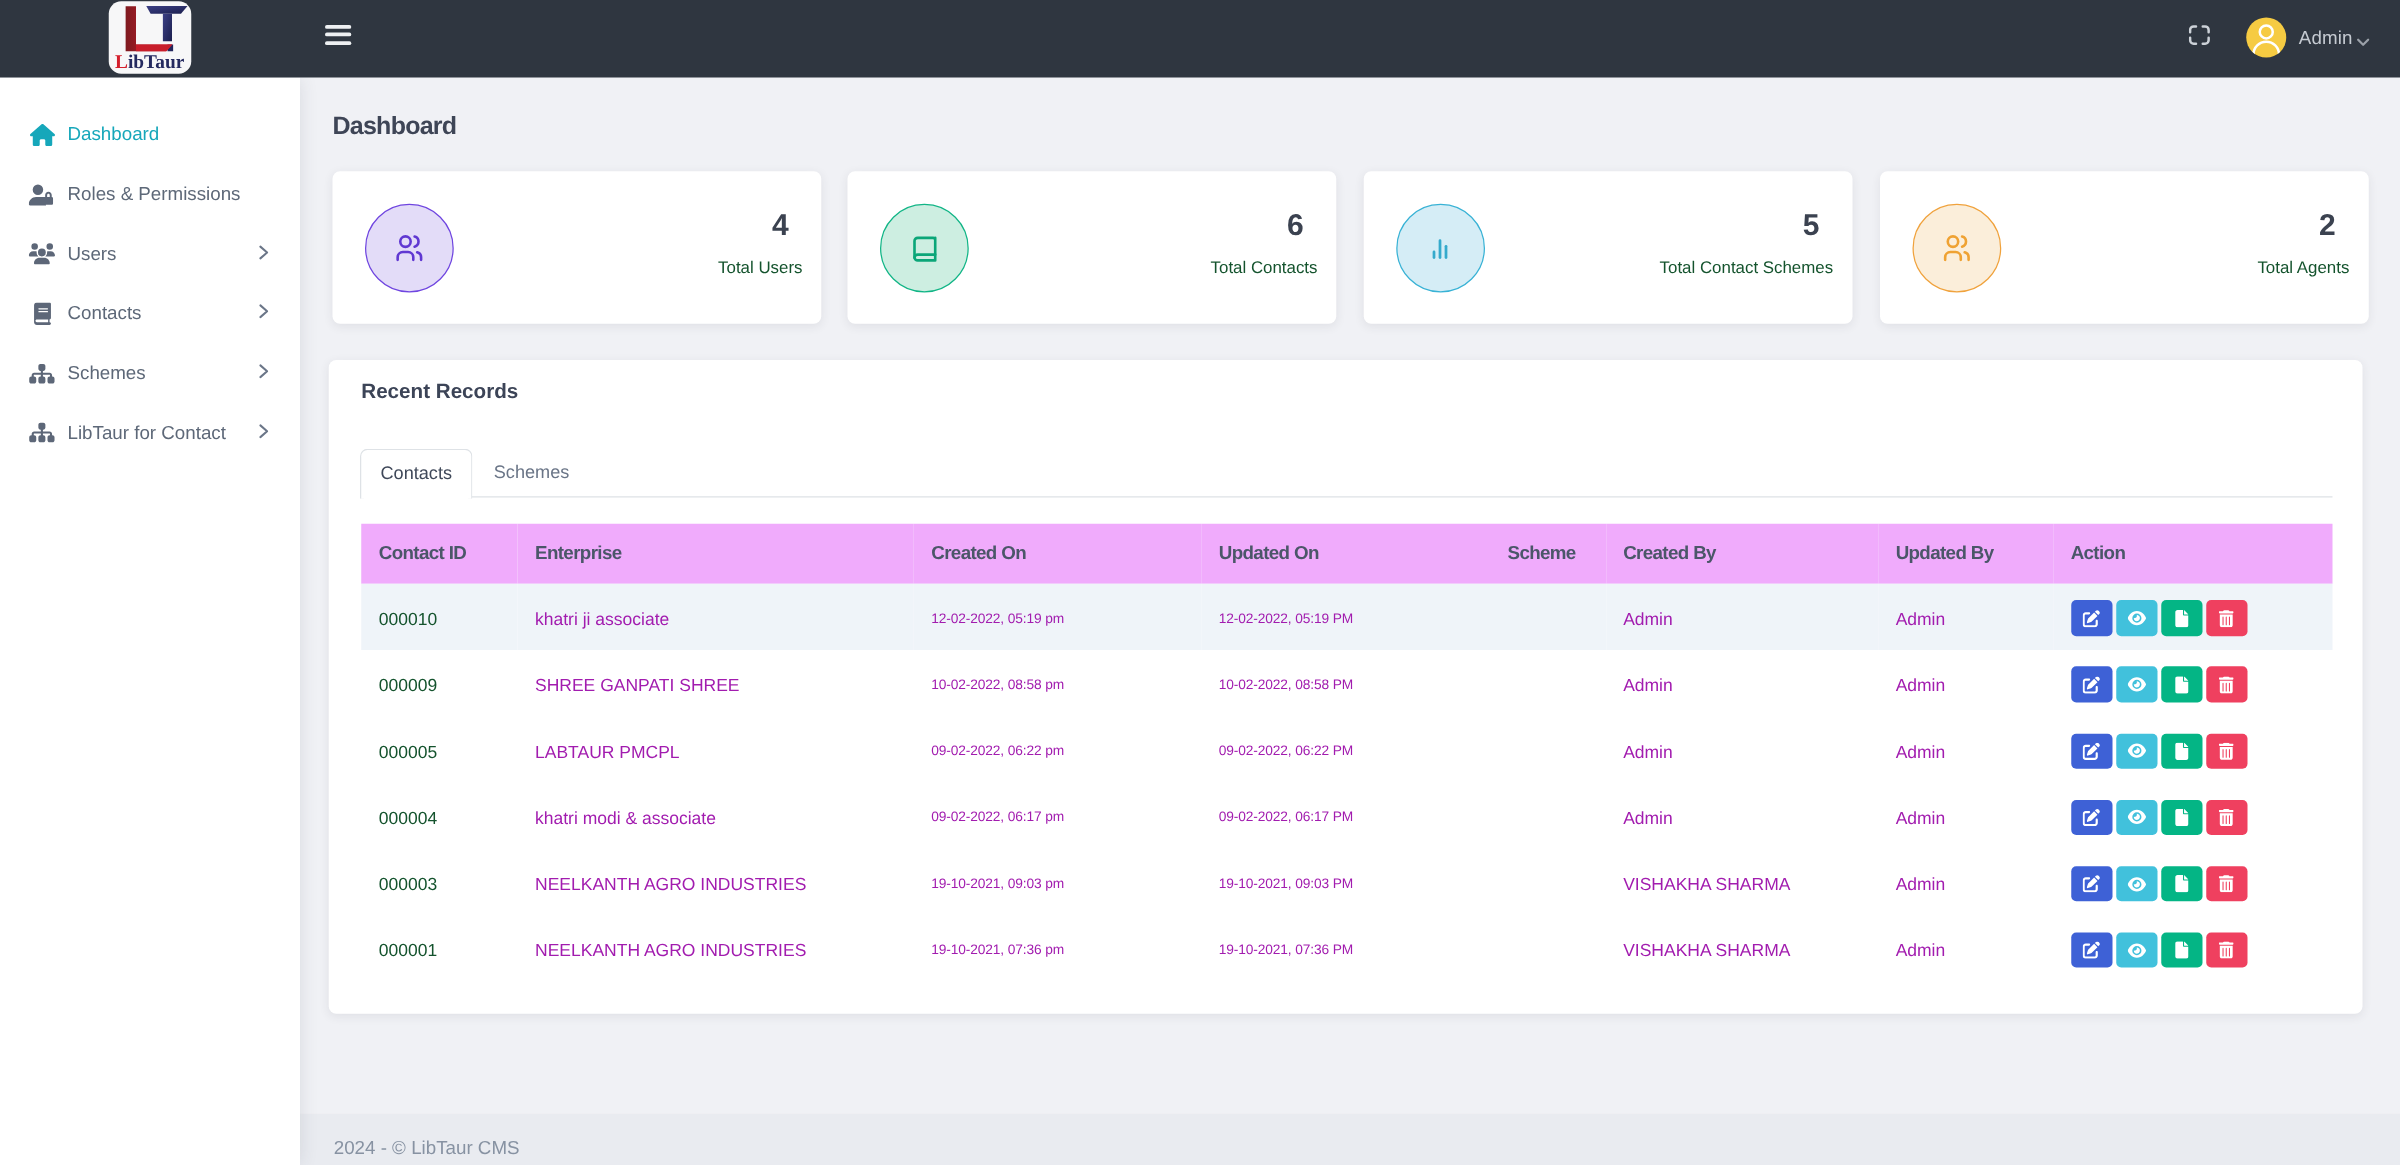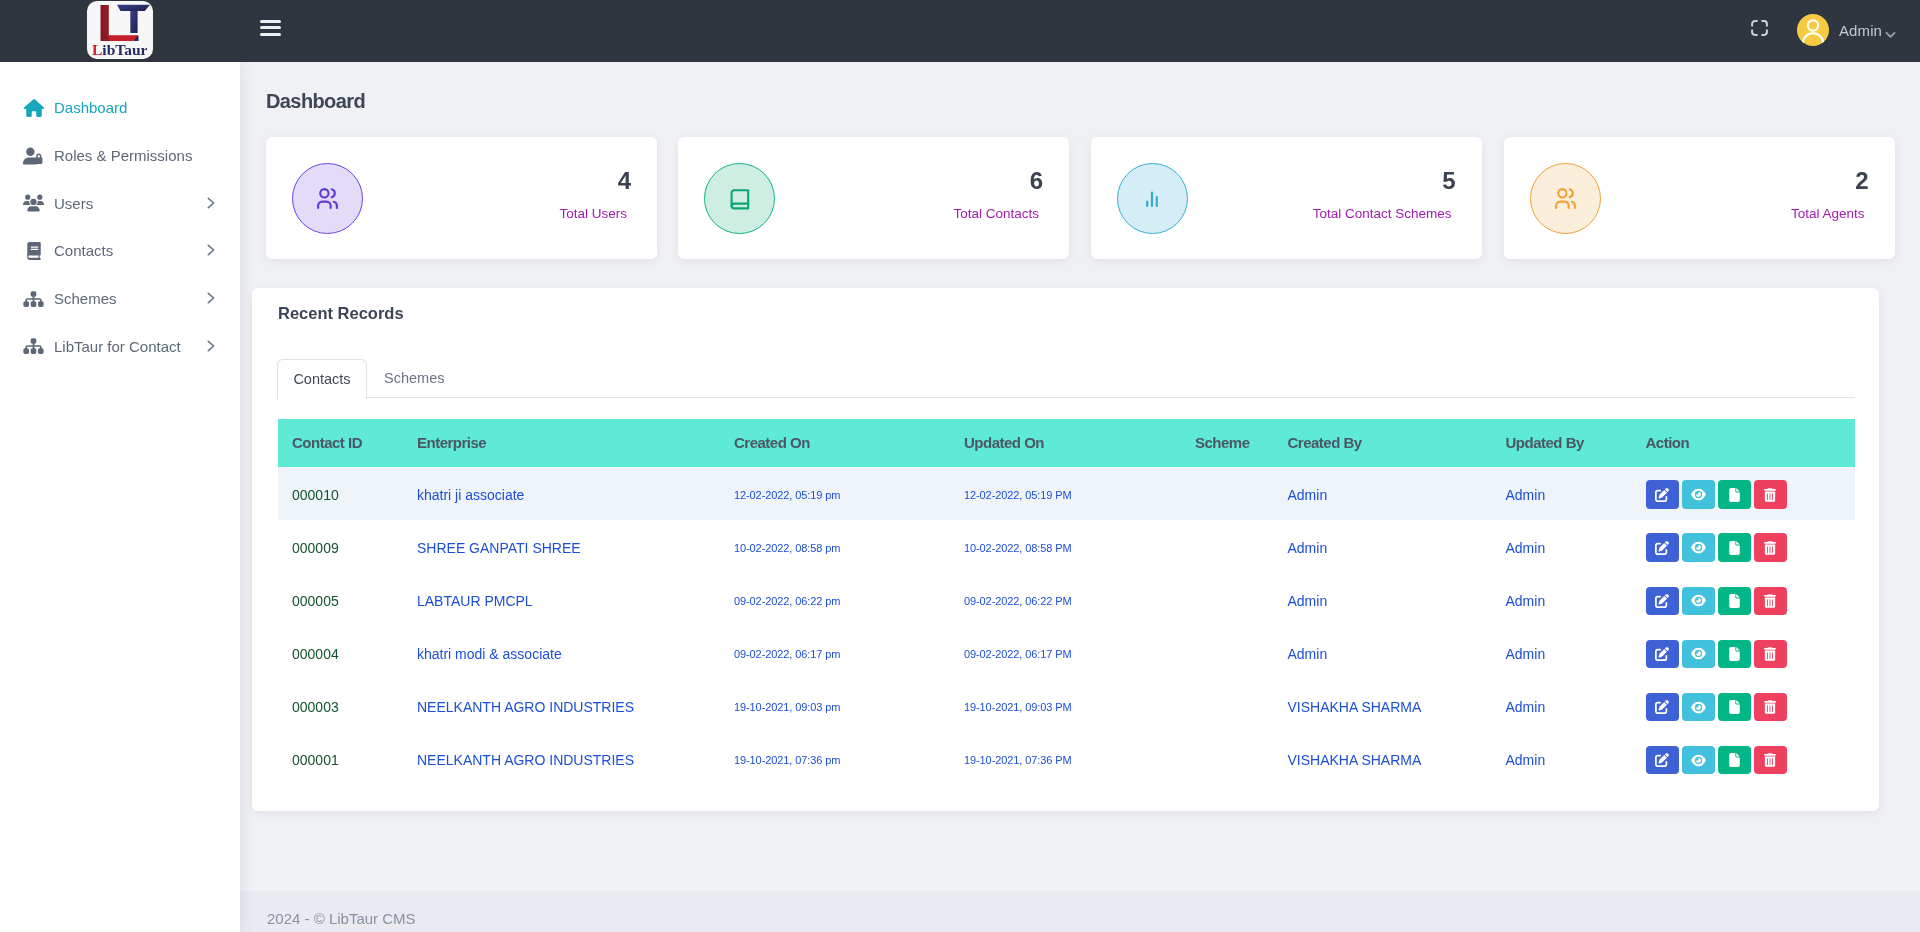--- a/index.html
+++ b/index.html
@@ -18,29 +18,29 @@
 .menu-item .mi-icon { position:absolute; left:23px; width:21px; height:21px; display:flex; align-items:center; justify-content:center; }
 .menu-item .mi-label { position:absolute; left:54px; white-space:nowrap; }
 .menu-item .mi-chev { position:absolute; right:25px; }
 .menu-item.active { color:#16a7ba; }
 .content { position:absolute; left:240px; top:62px; width:1680px; height:870px; background:#f0f1f5; }
 .page-title { position:absolute; left:26px; top:27.5px; font-size:20px; letter-spacing:-0.6px; font-weight:bold; color:#3e4556; }
 .card { position:absolute; background:#fff; border-radius:6px; box-shadow:0 2px 8px rgba(47,52,61,.08); }
 .stat-card { top:75px; width:391px; height:122px; }
 .stat-circle { position:absolute; left:26px; top:26px; width:71px; height:71px; border-radius:50%; display:flex; align-items:center; justify-content:center; }
 .stat-num { position:absolute; right:26px; top:30px; font-size:24px; font-weight:bold; color:#3b4250; line-height:1.15; }
-.stat-label { position:absolute; right:30px; top:69px; font-size:13.5px; color:#a21caf; }
-.panel { position:absolute; left:12px; top:226px; width:1627px; height:523px;text-decoration:underline; }
+.stat-label { position:absolute; right:15px; top:69px; font-size:13.5px; color:#14532d; }
+.panel { position:absolute; left:23px; top:226px; width:1627px; height:523px;text-decoration:underline; }
 .panel-title { position:absolute; left:26px; top:16px; font-size:16.5px; font-weight:bold; color:#3c4457; }
 .tabbar { position:absolute; left:25px; top:71px; width:1578px; height:38.5px; border-bottom:1px solid #dee2e6; }
 .tab-active { position:absolute; left:0; top:0; width:90px; height:39.5px; background:#fff; border:1px solid #dee2e6; border-bottom:none; border-radius:6px 6px 0 0; display:flex; align-items:center; justify-content:center; font-size:14.5px; color:#3f4859; }
 .tab2 { position:absolute; left:107px; top:0; height:38px; display:flex; align-items:center; font-size:14.5px; color:#6a7587; }
 table.tbl { position:absolute; left:26px; top:131px; width:1577px; border-collapse:collapse; table-layout:fixed; }
-table.tbl th { height:47.6px; background:#5eead4; text-align:left; font-size:15px; letter-spacing:-0.5px; color:#4b5669; padding-left:14px; font-weight:bold; }
-table.tbl td { height:53.1px; font-size:14px; color:#1d4ed8; padding-left:14px; padding-top:3px; }
+table.tbl th { height:47.6px; background:#f0abfc; text-align:left; font-size:15px; letter-spacing:-0.5px; color:#4b5669; padding-left:14px; font-weight:bold; }
+table.tbl td { height:53.1px; font-size:14px; color:#a21caf; padding-left:14px; padding-top:3px; }
 table.tbl td.dt { font-size:11px; letter-spacing:-0.1px; }
 table.tbl tr.tint td { background:#eff4f9; }
 table.tbl td.cid { color:#14532d; }
 .btns { display:flex; gap:3px; }
 .abtn { width:33px; height:28.5px; border-radius:4px; display:flex; align-items:center; justify-content:center; }
 .b-edit { background:#3e61d6; }
 .b-eye { background:#41c1dc; }
 .b-file { background:#04b585; }
 .b-del { background:#ef405f; }
 .footer { position:absolute; left:0; top:829px; width:1680px; height:103px; background:#e9ebf0; }

